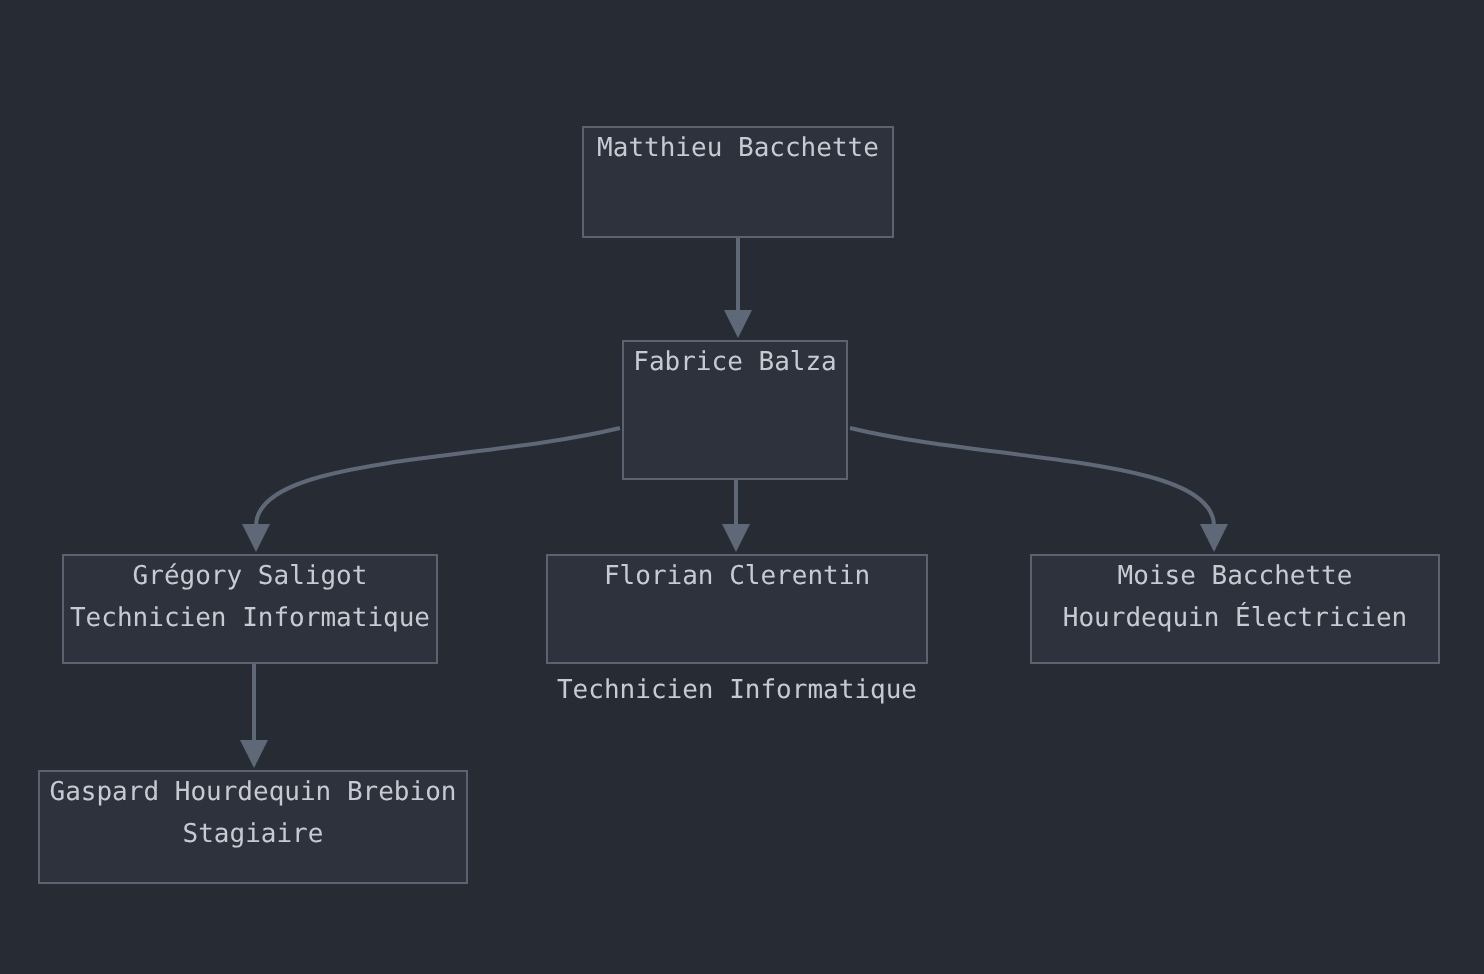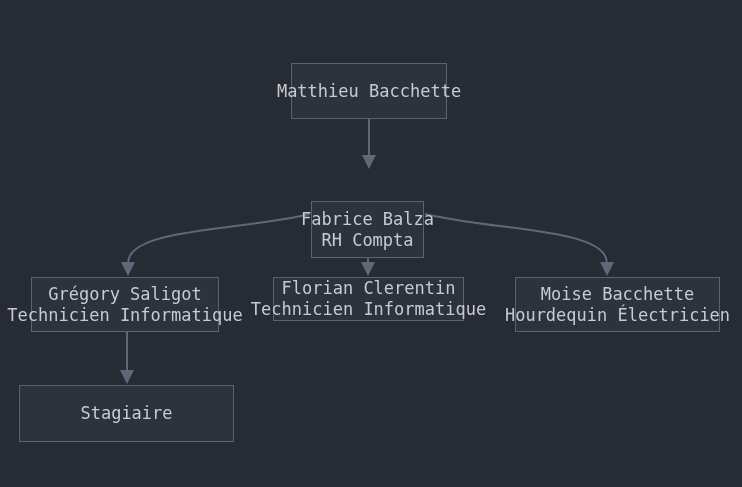--- a/index.html
+++ b/index.html
@@ -34,30 +34,29 @@
   }
   .node {
     position: absolute;
     box-sizing: border-box;
     background: var(--node-fill, #2d323c);
     border: 1.5px solid var(--node-border, #5c6370);
     color: var(--node-text, #c6cbd3);
     display: flex;
     flex-direction: column;
     align-items: center;
-    justify-content: center;
     text-align: center;
-    font-size: 17px;
+    font-size: 13px;
     line-height: 21px;
     white-space: nowrap;
   }
   #node-matthieu { left: 291px; top: 63px;  width: 156px; height: 56px; }
-  #node-fabrice  { left: 311px; top: 170px; width: 113px; height: 57px; margin-top: 31px; }
+  #node-fabrice  { left: 311px; top: 170px; width: 113px; height: 70px; }
   #node-gregory  { left: 31px;  top: 277px; width: 188px; height: 55px; }
-  #node-florian  { left: 273px; top: 277px; width: 191px; height: 44px; }
+  #node-florian  { left: 273px; top: 277px; width: 191px; height: 55px; gap: 36px; }
   #node-moise    { left: 515px; top: 277px; width: 205px; height: 55px; }
   #node-gaspard  { left: 19px;  top: 385px; width: 215px; height: 57px; }
 </style>
 </head>
 <body>
 
 <div class="stage">
 
   <svg class="edges" viewBox="0 0 742 487" aria-hidden="true">
     <g>
@@ -81,35 +80,35 @@
       <polygon points="120,370 134,370 127,384"></polygon>
     </g>
   </svg>
 
   <div class="node" id="node-matthieu">
     <div>Matthieu Bacchette</div>
   </div>
 
   <div class="node" id="node-fabrice">
     <div>Fabrice Balza</div>
-    <div>RH Compta</div>
   </div>
 
   <div class="node" id="node-gregory">
     <div>Grégory Saligot</div>
     <div>Technicien Informatique</div>
   </div>
 
   <div class="node" id="node-florian">
     <div>Florian Clerentin</div>
     <div>Technicien Informatique</div>
   </div>
 
   <div class="node" id="node-moise">
     <div>Moise Bacchette</div>
     <div>Hourdequin Électricien</div>
   </div>
 
   <div class="node" id="node-gaspard">
+    <div>Gaspard Hourdequin Brebion</div>
     <div>Stagiaire</div>
   </div>
 
 </div>
 
 </body></html>

